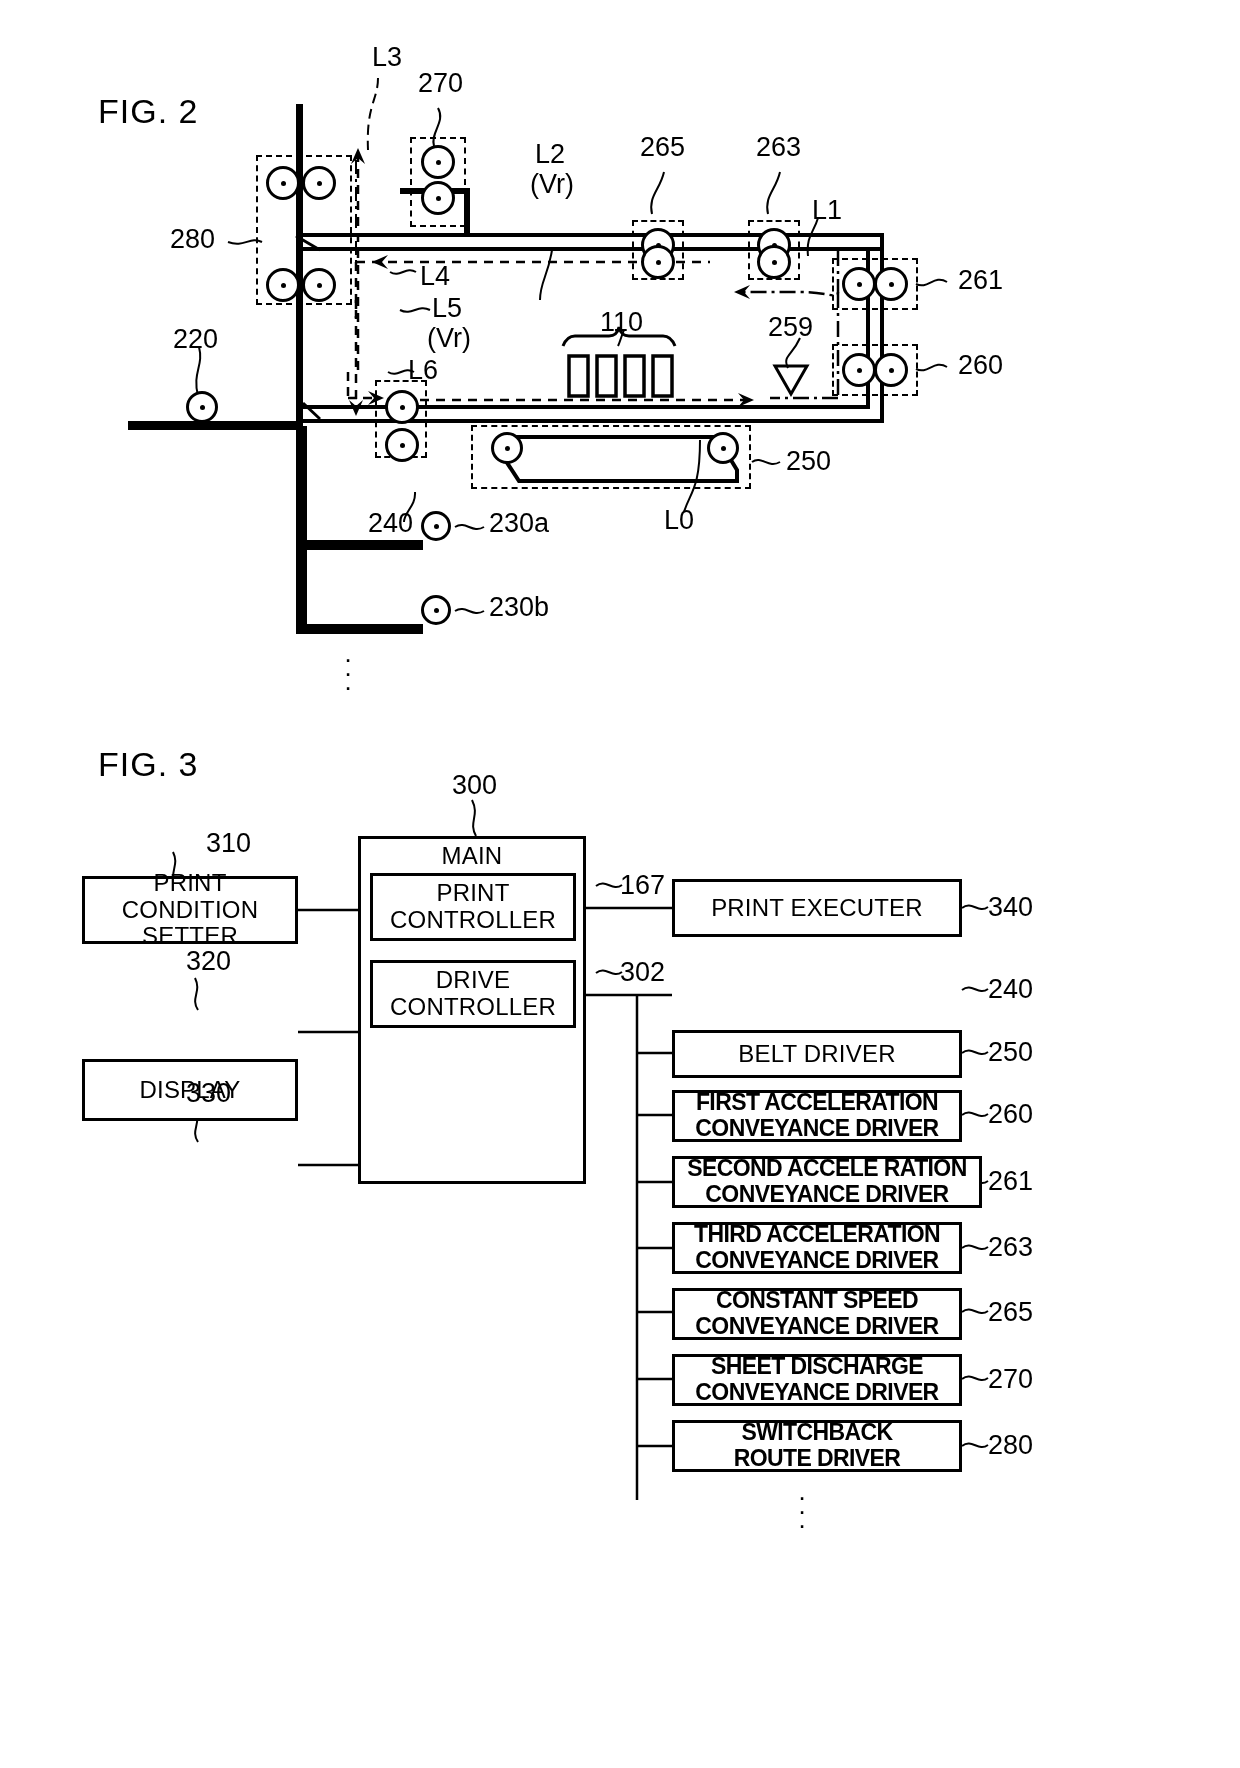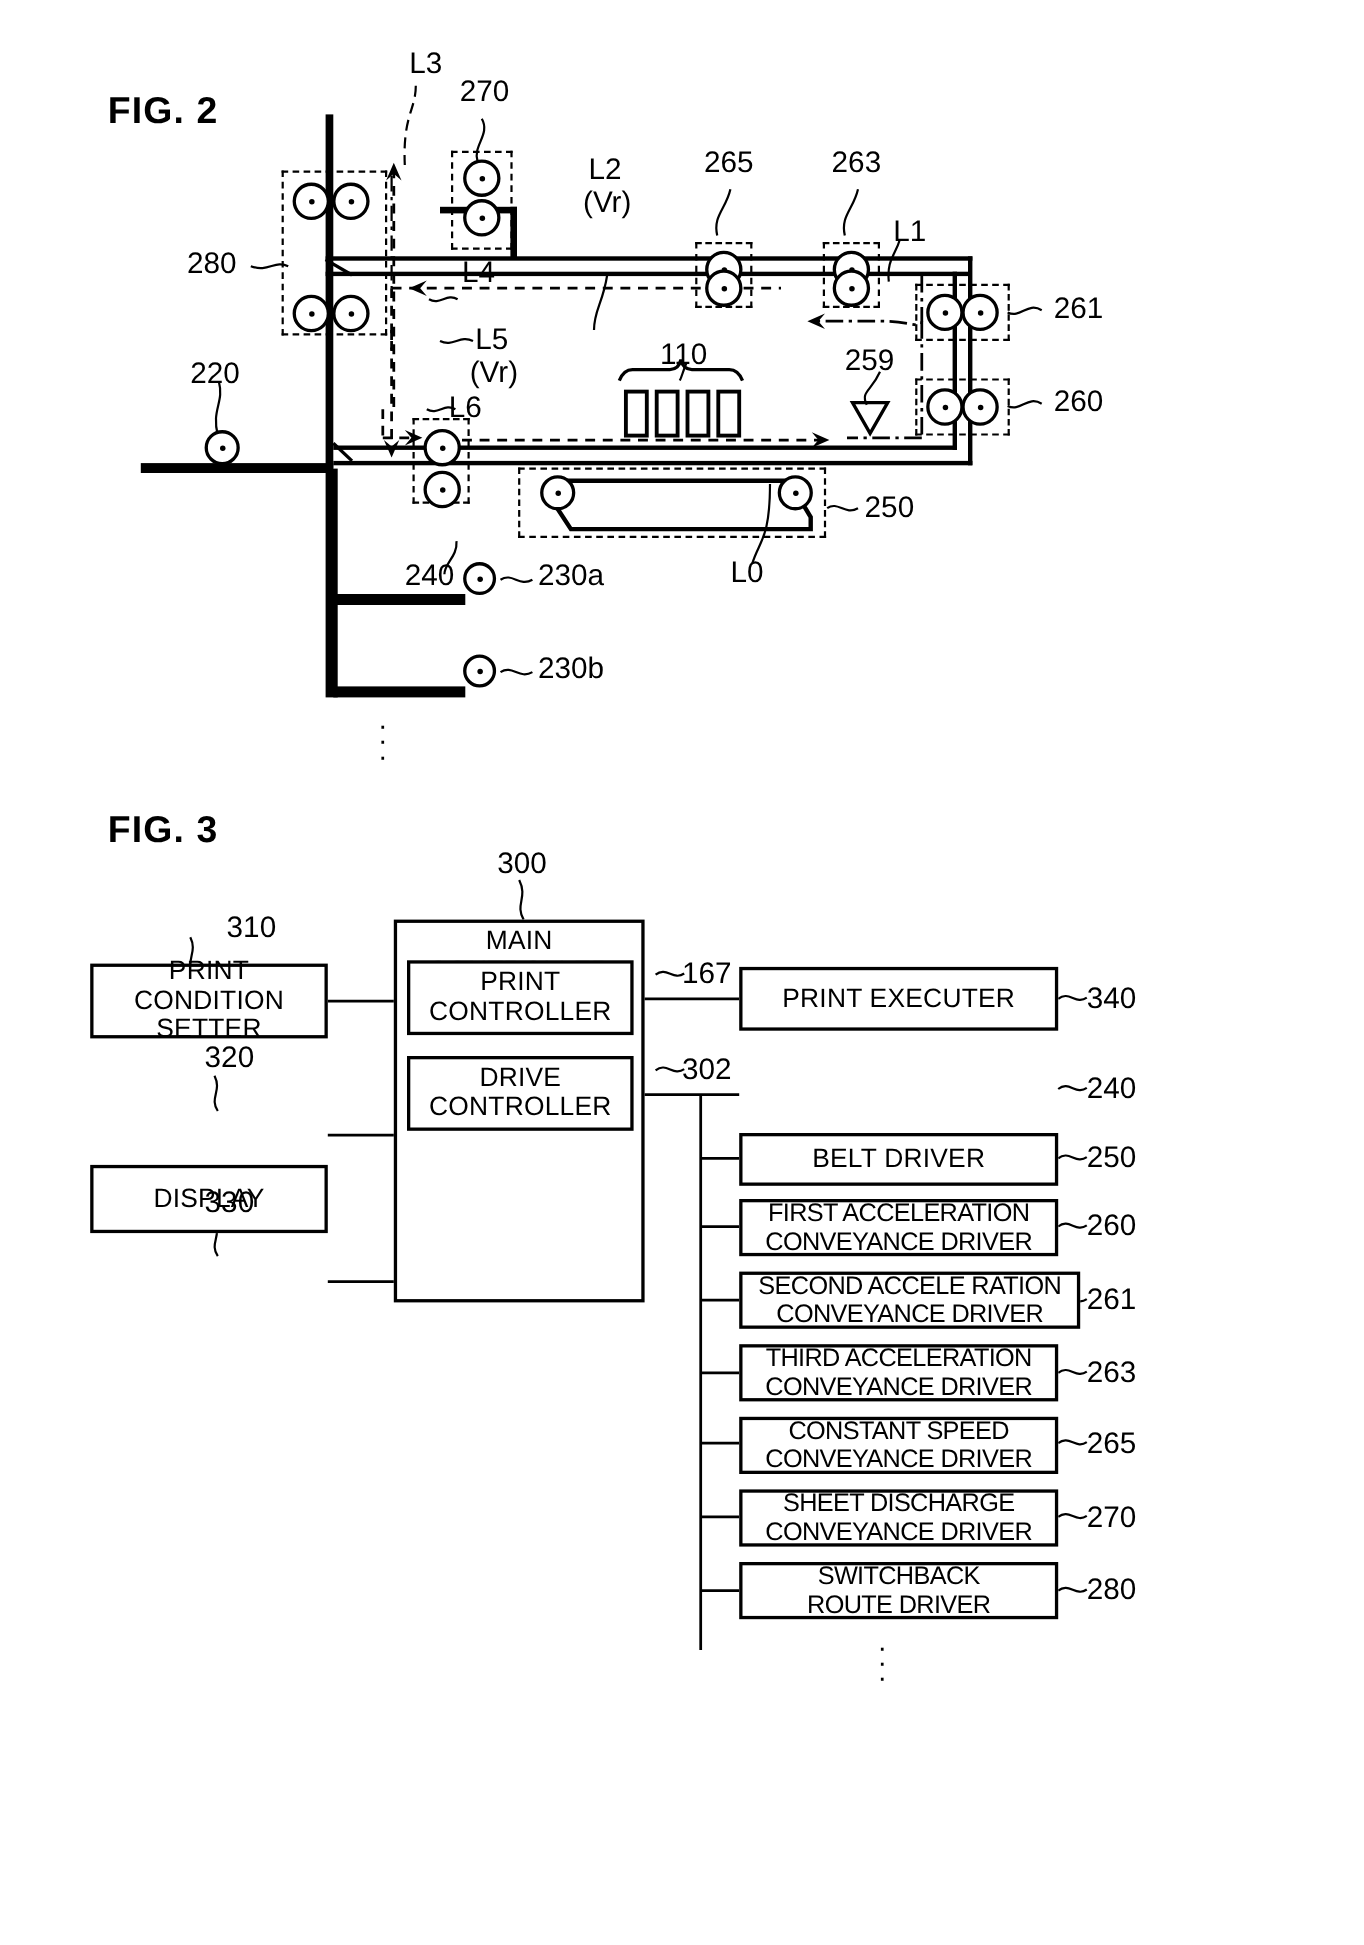--- a/index.html
+++ b/index.html
@@ -15,22 +15,23 @@
     color: #000000;
     overflow: hidden;
   }
   .page { position: absolute; inset: 0; }
 
   
   .abs { position: absolute; }
   .fig-title {
     font-size: 34px;
     letter-spacing: 1px;
-    font-weight: 700;
+    font-weight: 400;
     white-space: nowrap;
+    margin-top: 10px;
   }
   .ref {
     font-size: 27px;
     white-space: nowrap;
     letter-spacing: 0px;
   }
 
   
   .ln { position: absolute; background: #000; }
   .hln { height: 3px; }
@@ -69,21 +70,21 @@
     background: #fff;
     display: flex;
     align-items: center;
     justify-content: center;
     text-align: center;
     font-size: 24px;
     line-height: 1.12;
     letter-spacing: 0.2px;
   }
   .box.small { font-size: 23px; }
-  .box.tight { letter-spacing: -0.6px; }
+  .box.tight { letter-spacing: -0.6px; font-weight: bold; }
 
   .vdots { position: absolute; font-size: 26px; line-height: 14px; text-align:center; }
   .vdots span { display:block; }
 
   svg.overlay { position:absolute; left:0; top:0; width:1240px; height:1768px; pointer-events:none; }
 </style>
 </head>
 <body>
 
 <div class="page">
@@ -244,21 +245,21 @@
   <div class="roller" style="left:707px; top:432px; width:32px; height:32px;"></div>
 
   <div class="ref abs" style="left:372px; top:42px;">L3</div>
   <div class="ref abs" style="left:418px; top:68px;">270</div>
   <div class="ref abs" style="left:535px; top:139px;">L2</div>
   <div class="ref abs" style="left:530px; top:169px;">(Vr)</div>
   <div class="ref abs" style="left:640px; top:132px;">265</div>
   <div class="ref abs" style="left:756px; top:132px;">263</div>
   <div class="ref abs" style="left:812px; top:195px;">L1</div>
   <div class="ref abs" style="left:170px; top:224px;">280</div>
-  <div class="ref abs" style="left:420px; top:232px;">L4</div>
+  <div class="ref abs" style="left:420px; top:261px;">L4</div>
   <div class="ref abs" style="left:958px; top:265px;">261</div>
   <div class="ref abs" style="left:432px; top:293px;">L5</div>
   <div class="ref abs" style="left:427px; top:323px;">(Vr)</div>
   <div class="ref abs" style="left:600px; top:307px;">110</div>
   <div class="ref abs" style="left:768px; top:312px;">259</div>
   <div class="ref abs" style="left:173px; top:324px;">220</div>
   <div class="ref abs" style="left:958px; top:350px;">260</div>
   <div class="ref abs" style="left:408px; top:355px;">L6</div>
   <div class="ref abs" style="left:786px; top:446px;">250</div>
   <div class="ref abs" style="left:368px; top:508px;">240</div>

